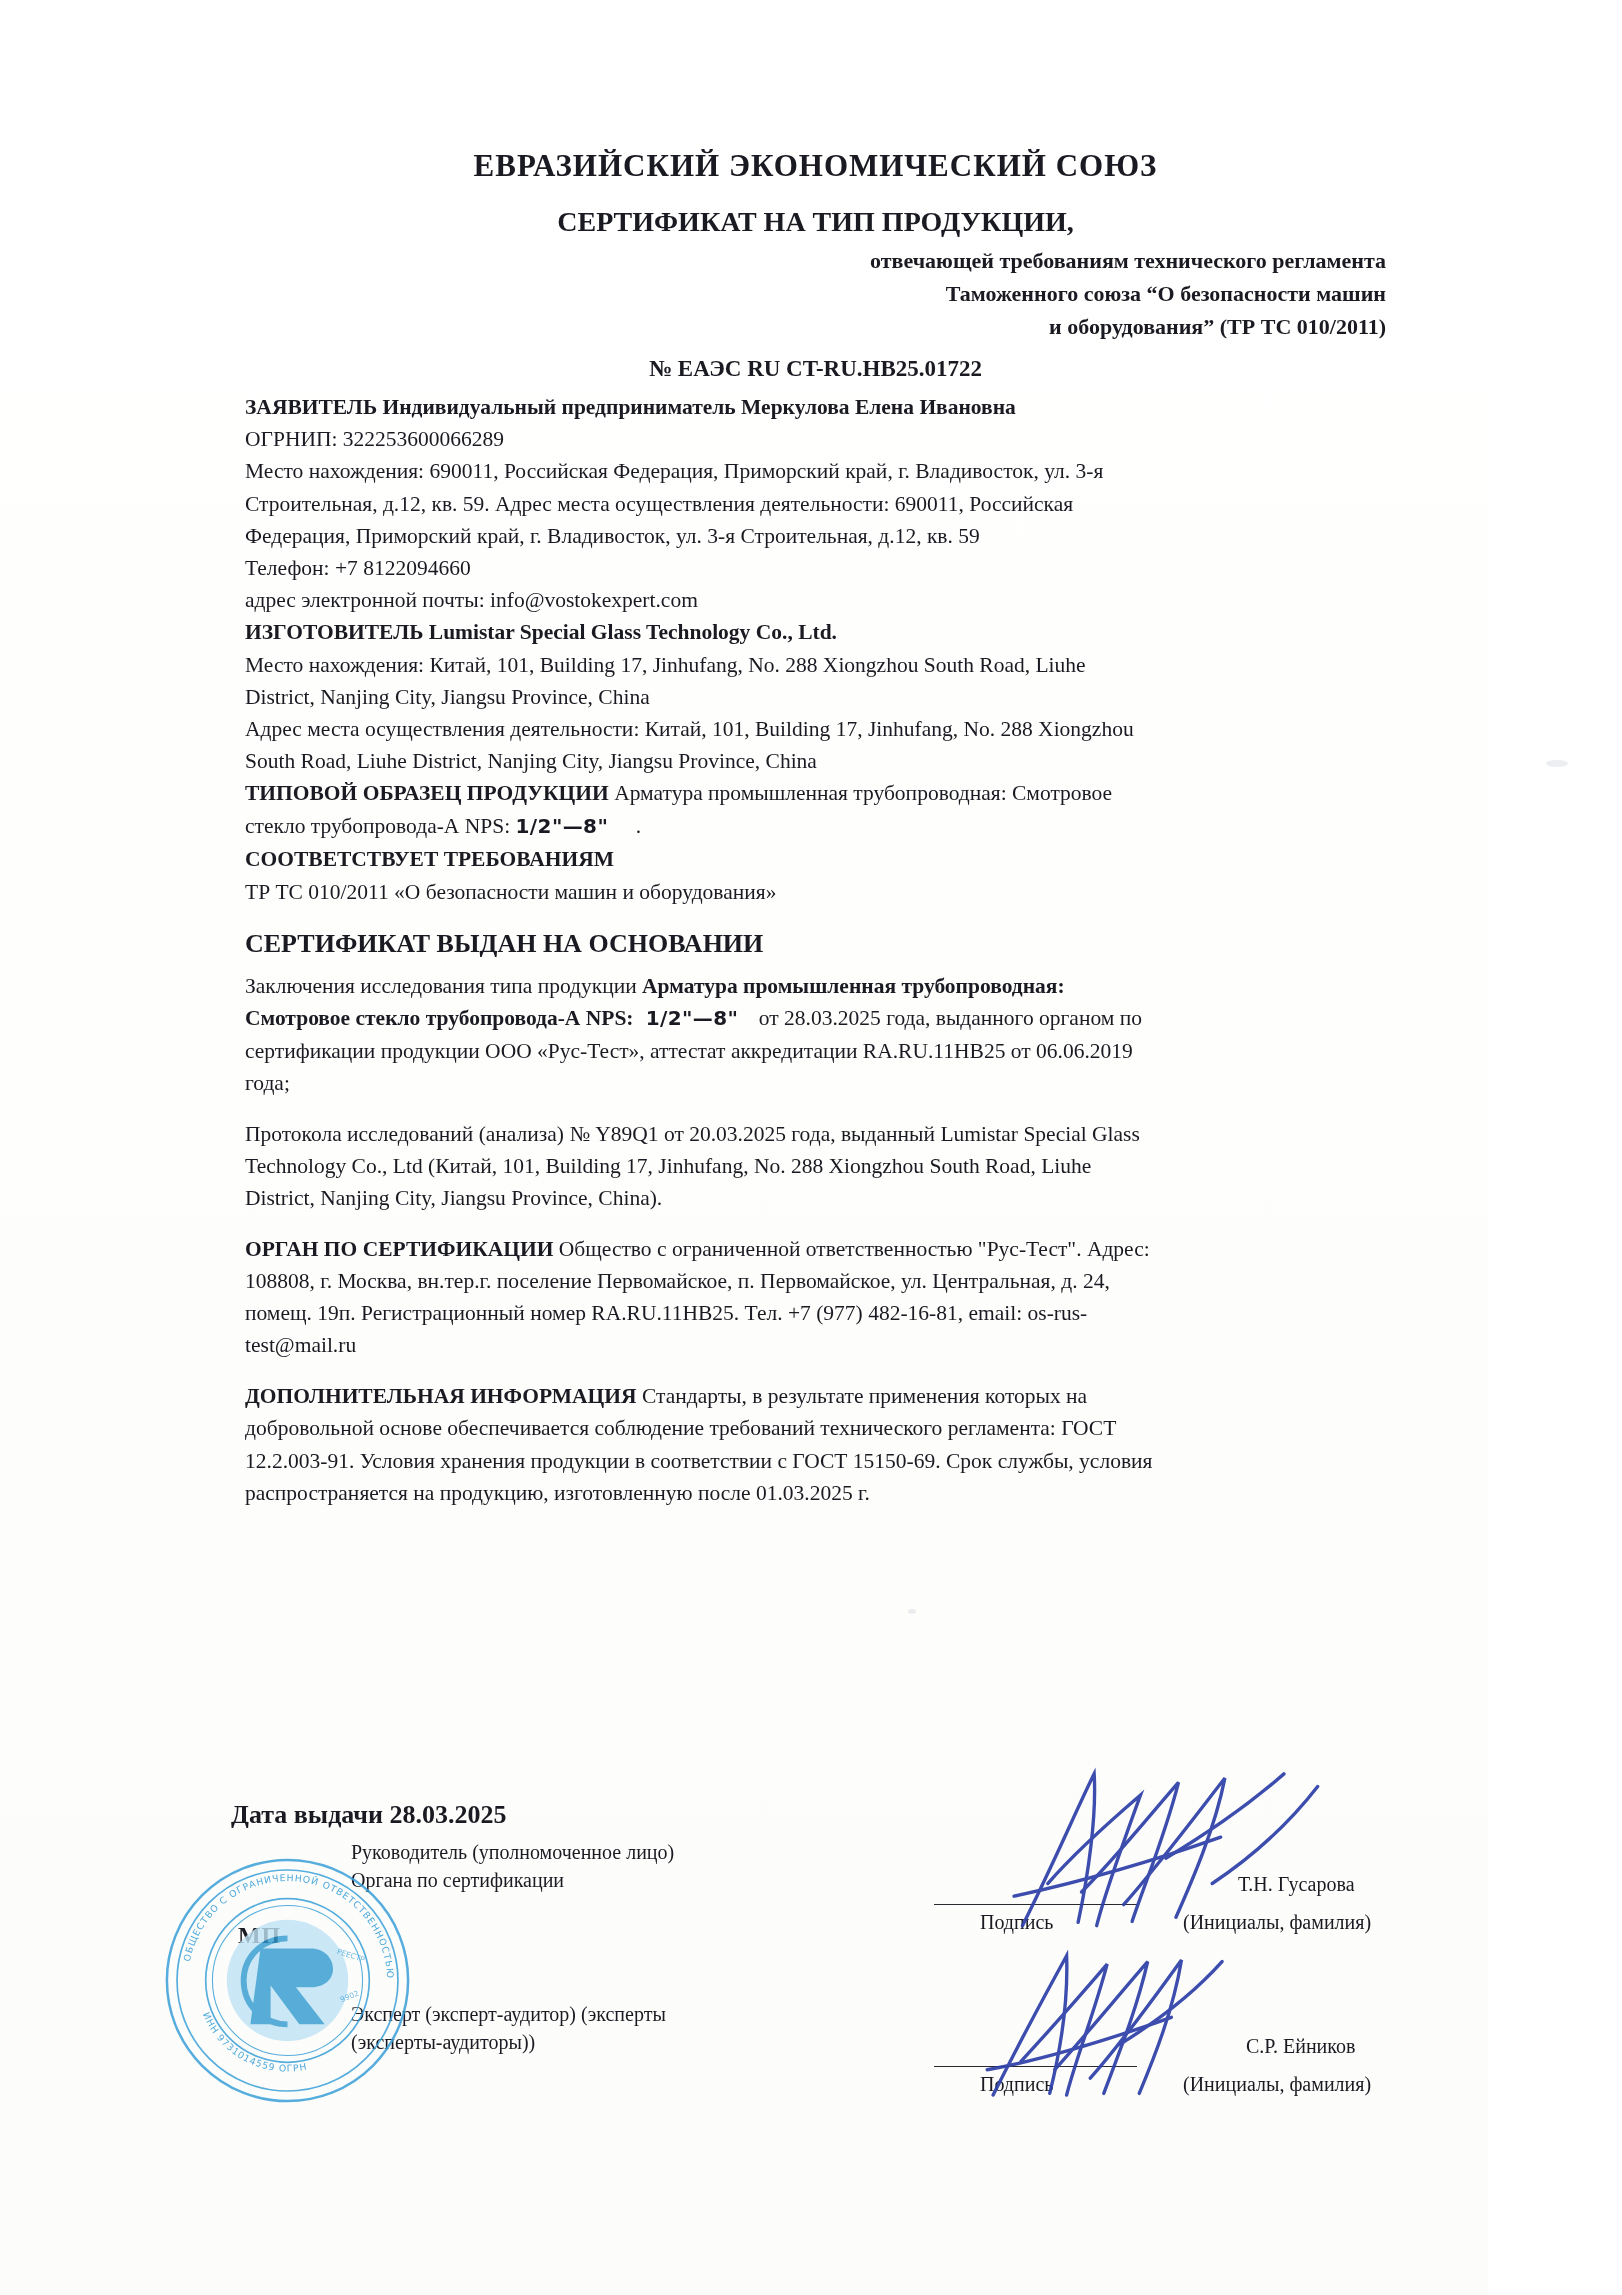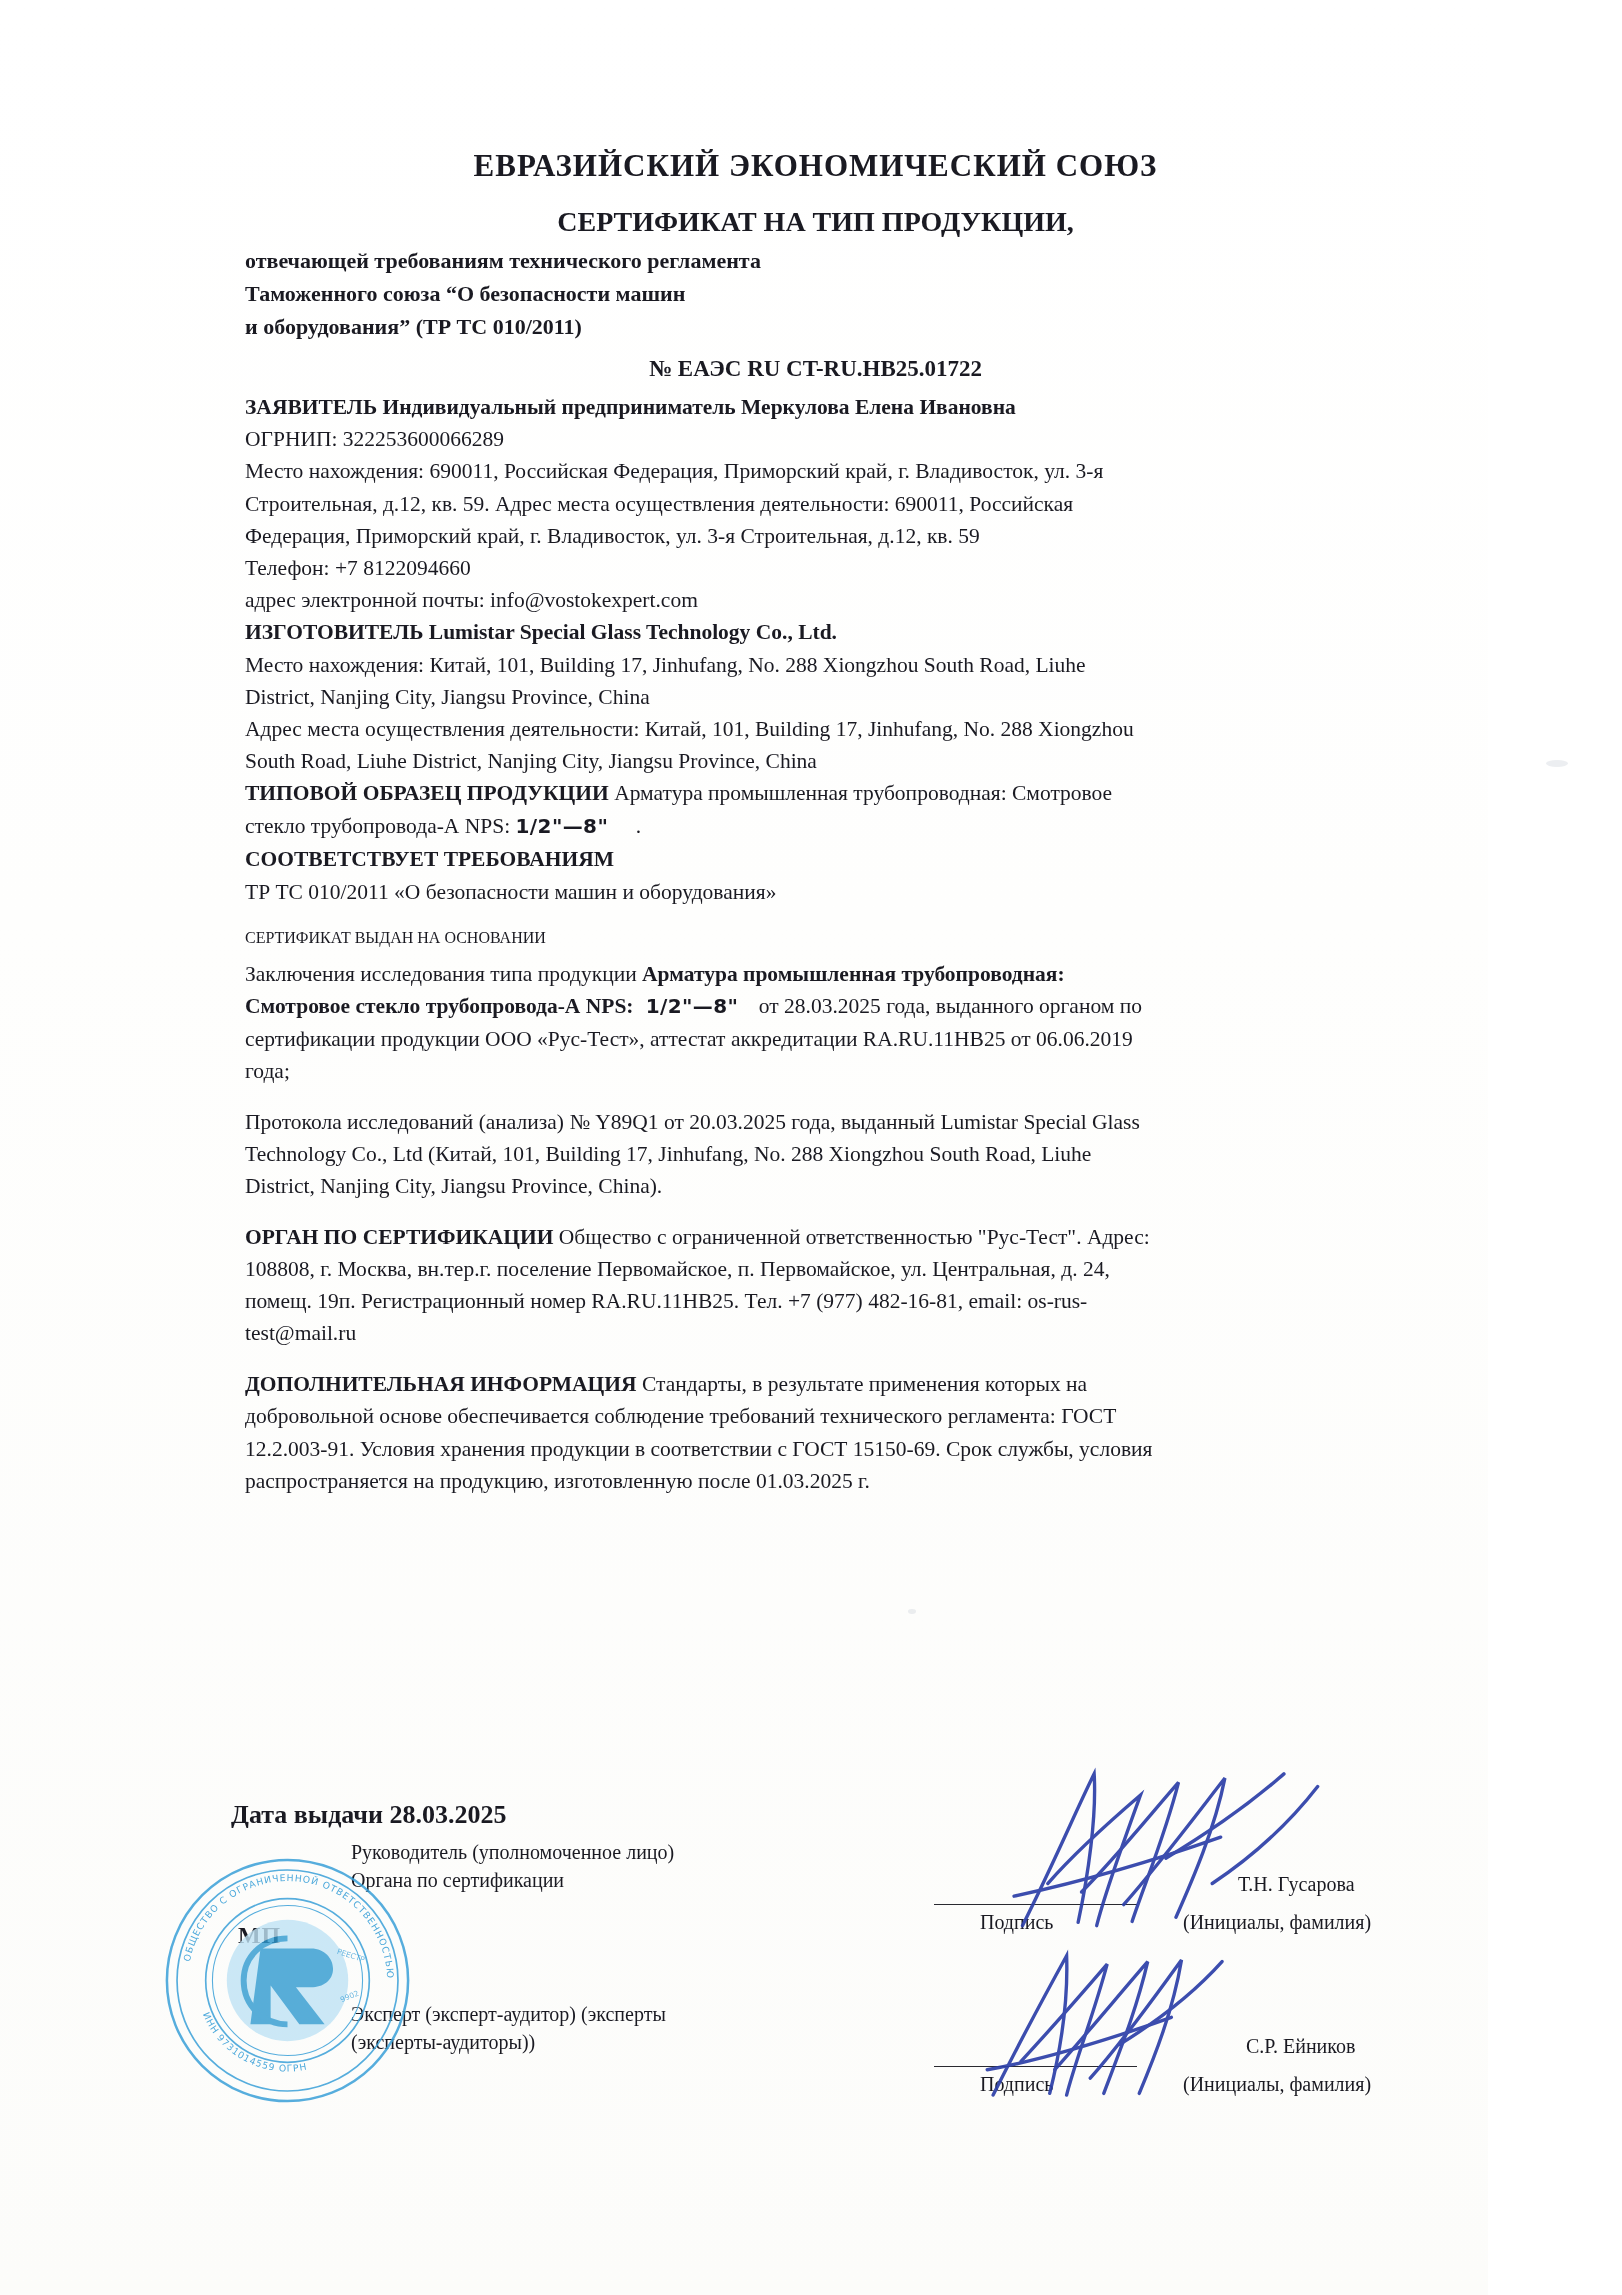--- a/index.html
+++ b/index.html
@@ -44,21 +44,21 @@
   }
   .title-sub1 {
     font-size: 28px;
     font-weight: bold;
     text-align: center;
     margin: 0 0 8.4px 0;
   }
   .title-sub2 {
     font-size: 22px;
     font-weight: bold;
-    text-align: left;
+    text-align: right;
     line-height: 1.33;
     margin: 0 0 3.4px 0;
   }
   .cert-number {
     font-size: 23px;
     font-weight: bold;
     text-align: center;
     margin: 15px 0 10px 0;
   }
   .blk {
@@ -69,22 +69,22 @@
   }
   .b { font-weight: bold; }
   .gap-md { height: 18.6px; }
   .hand {
     font-family: "DejaVu Sans", sans-serif;
     font-weight: bold;
     font-size: 20px;
     letter-spacing: 0.4px;
   }
   .section-head {
-    font-size: 16px;
-    font-weight: normal;
+    font-size: 26px;
+    font-weight: bold;
     margin: 22px 0 12px 0;
   }
   
   .sign-area {
     position: absolute;
     left: 245px;
     top: 1838px;
     width: 1149px;
     font-size: 20px;
   }

